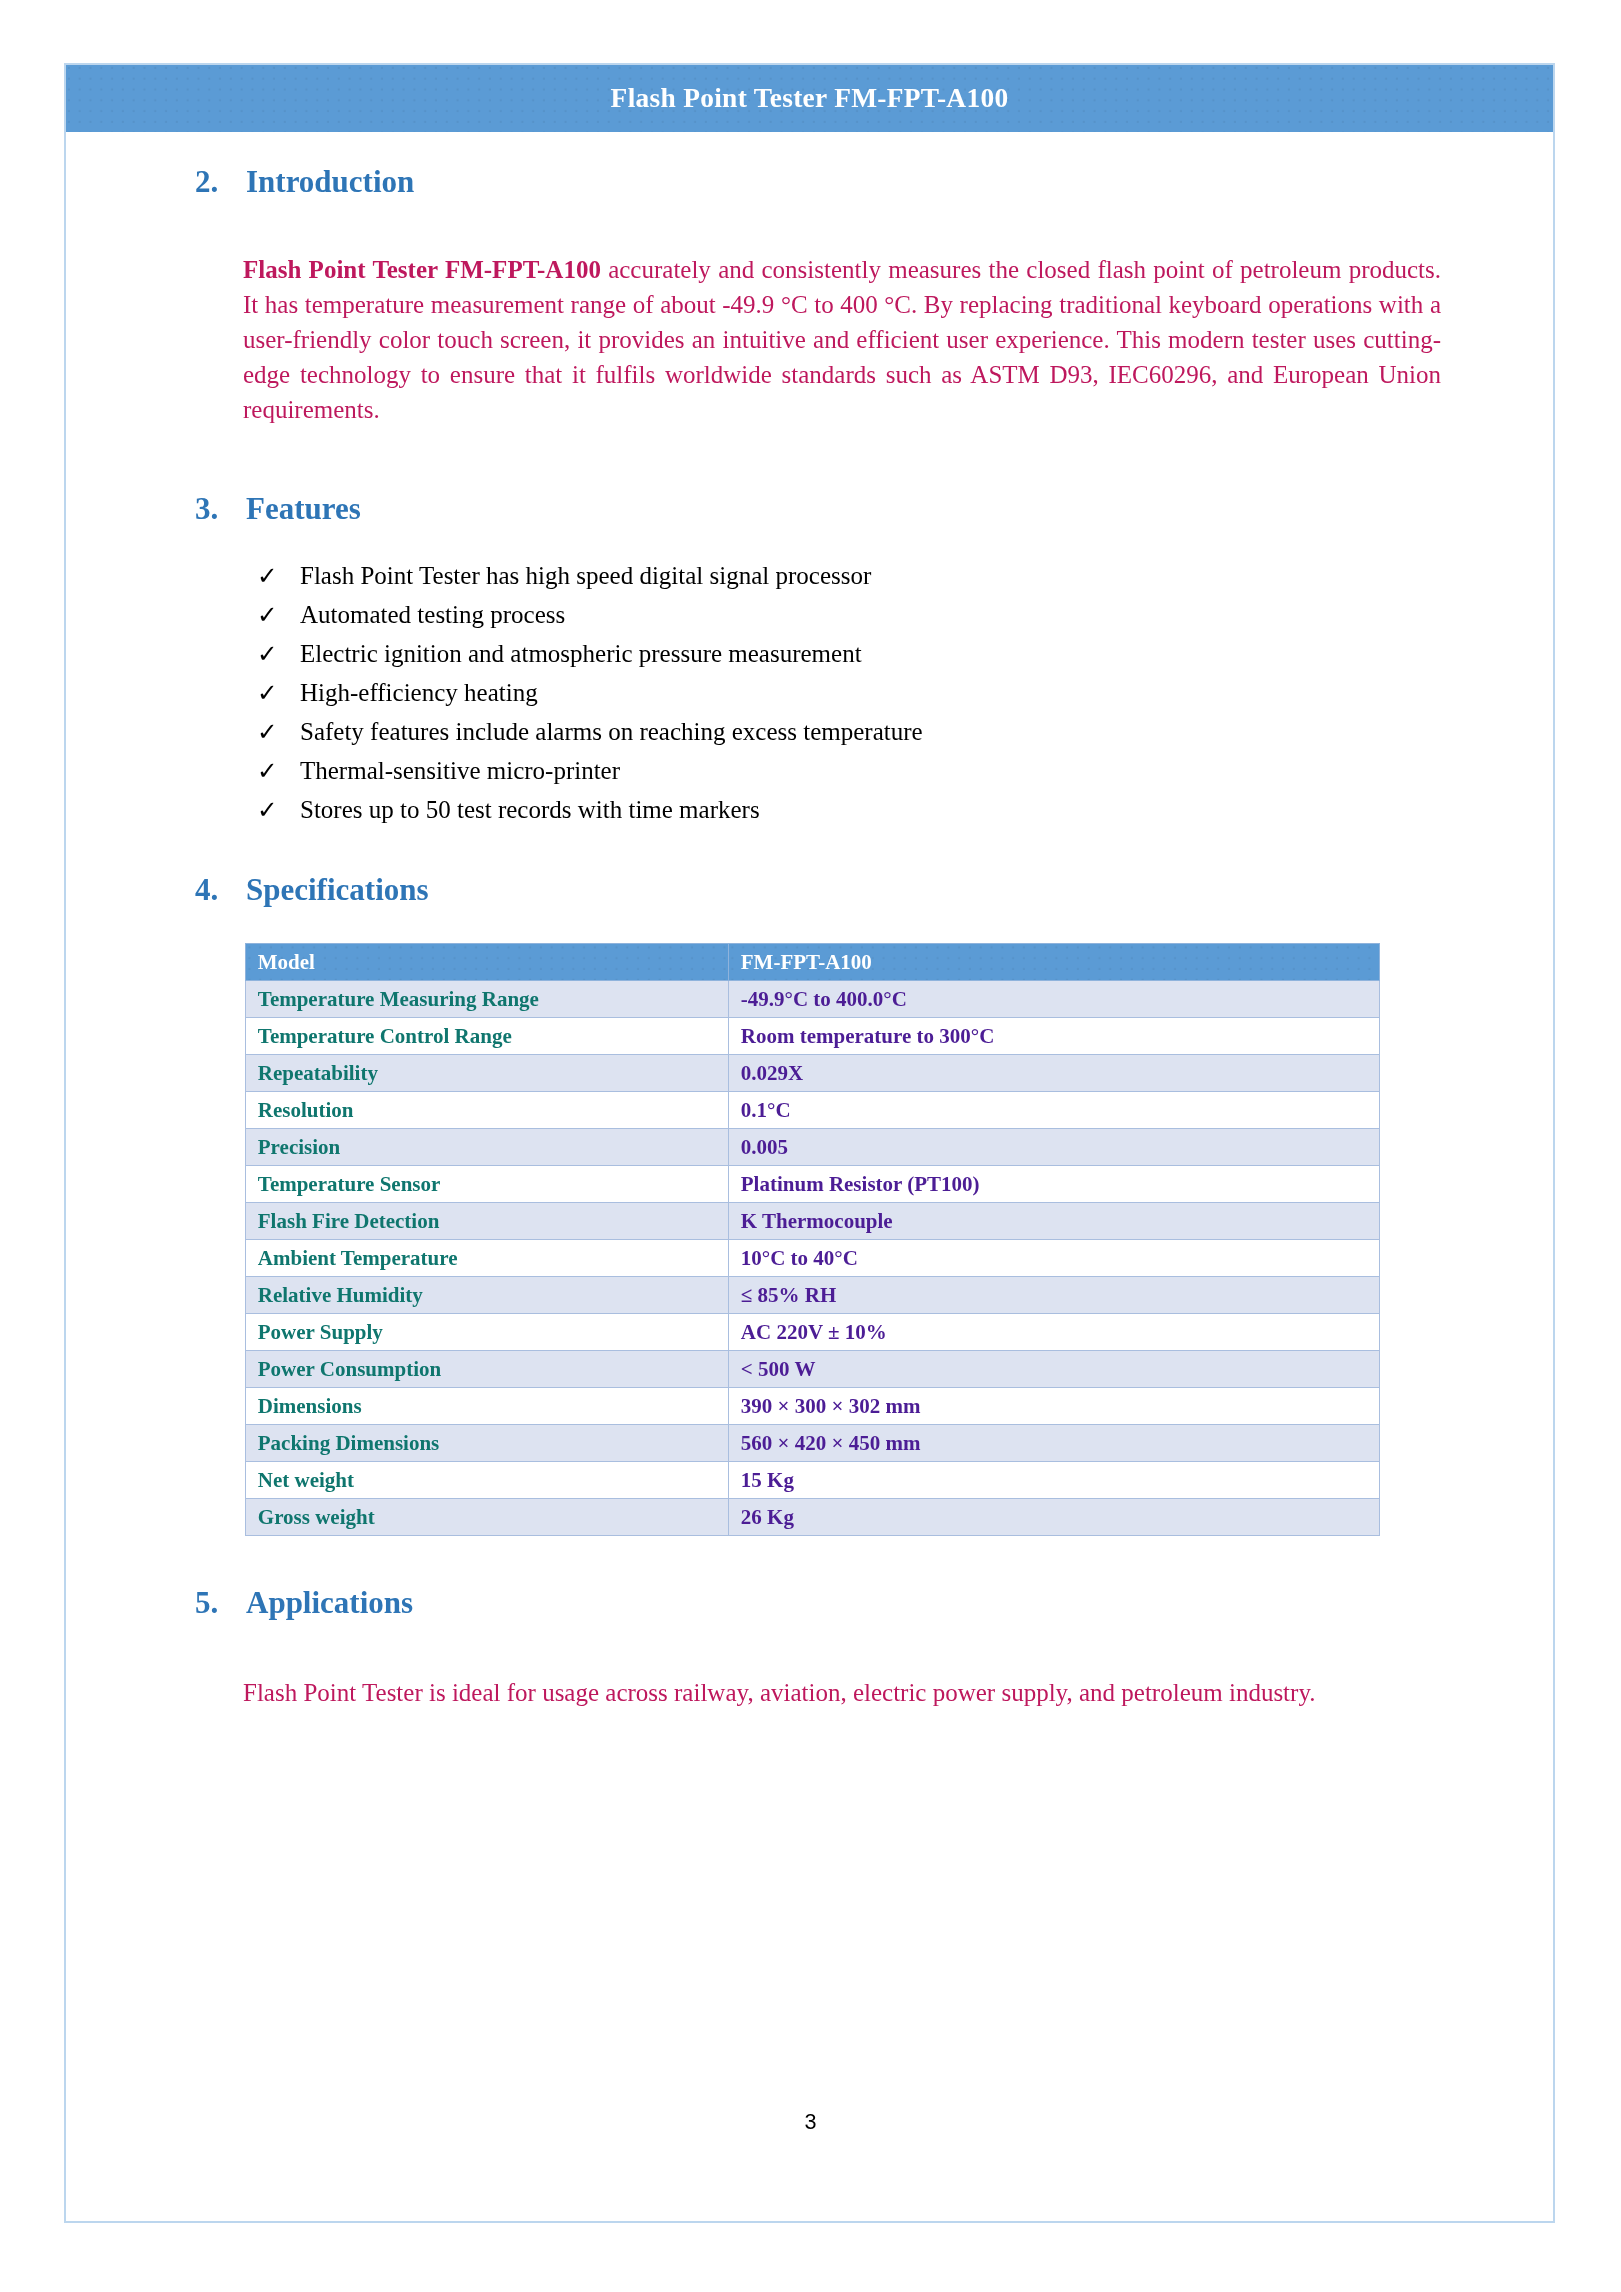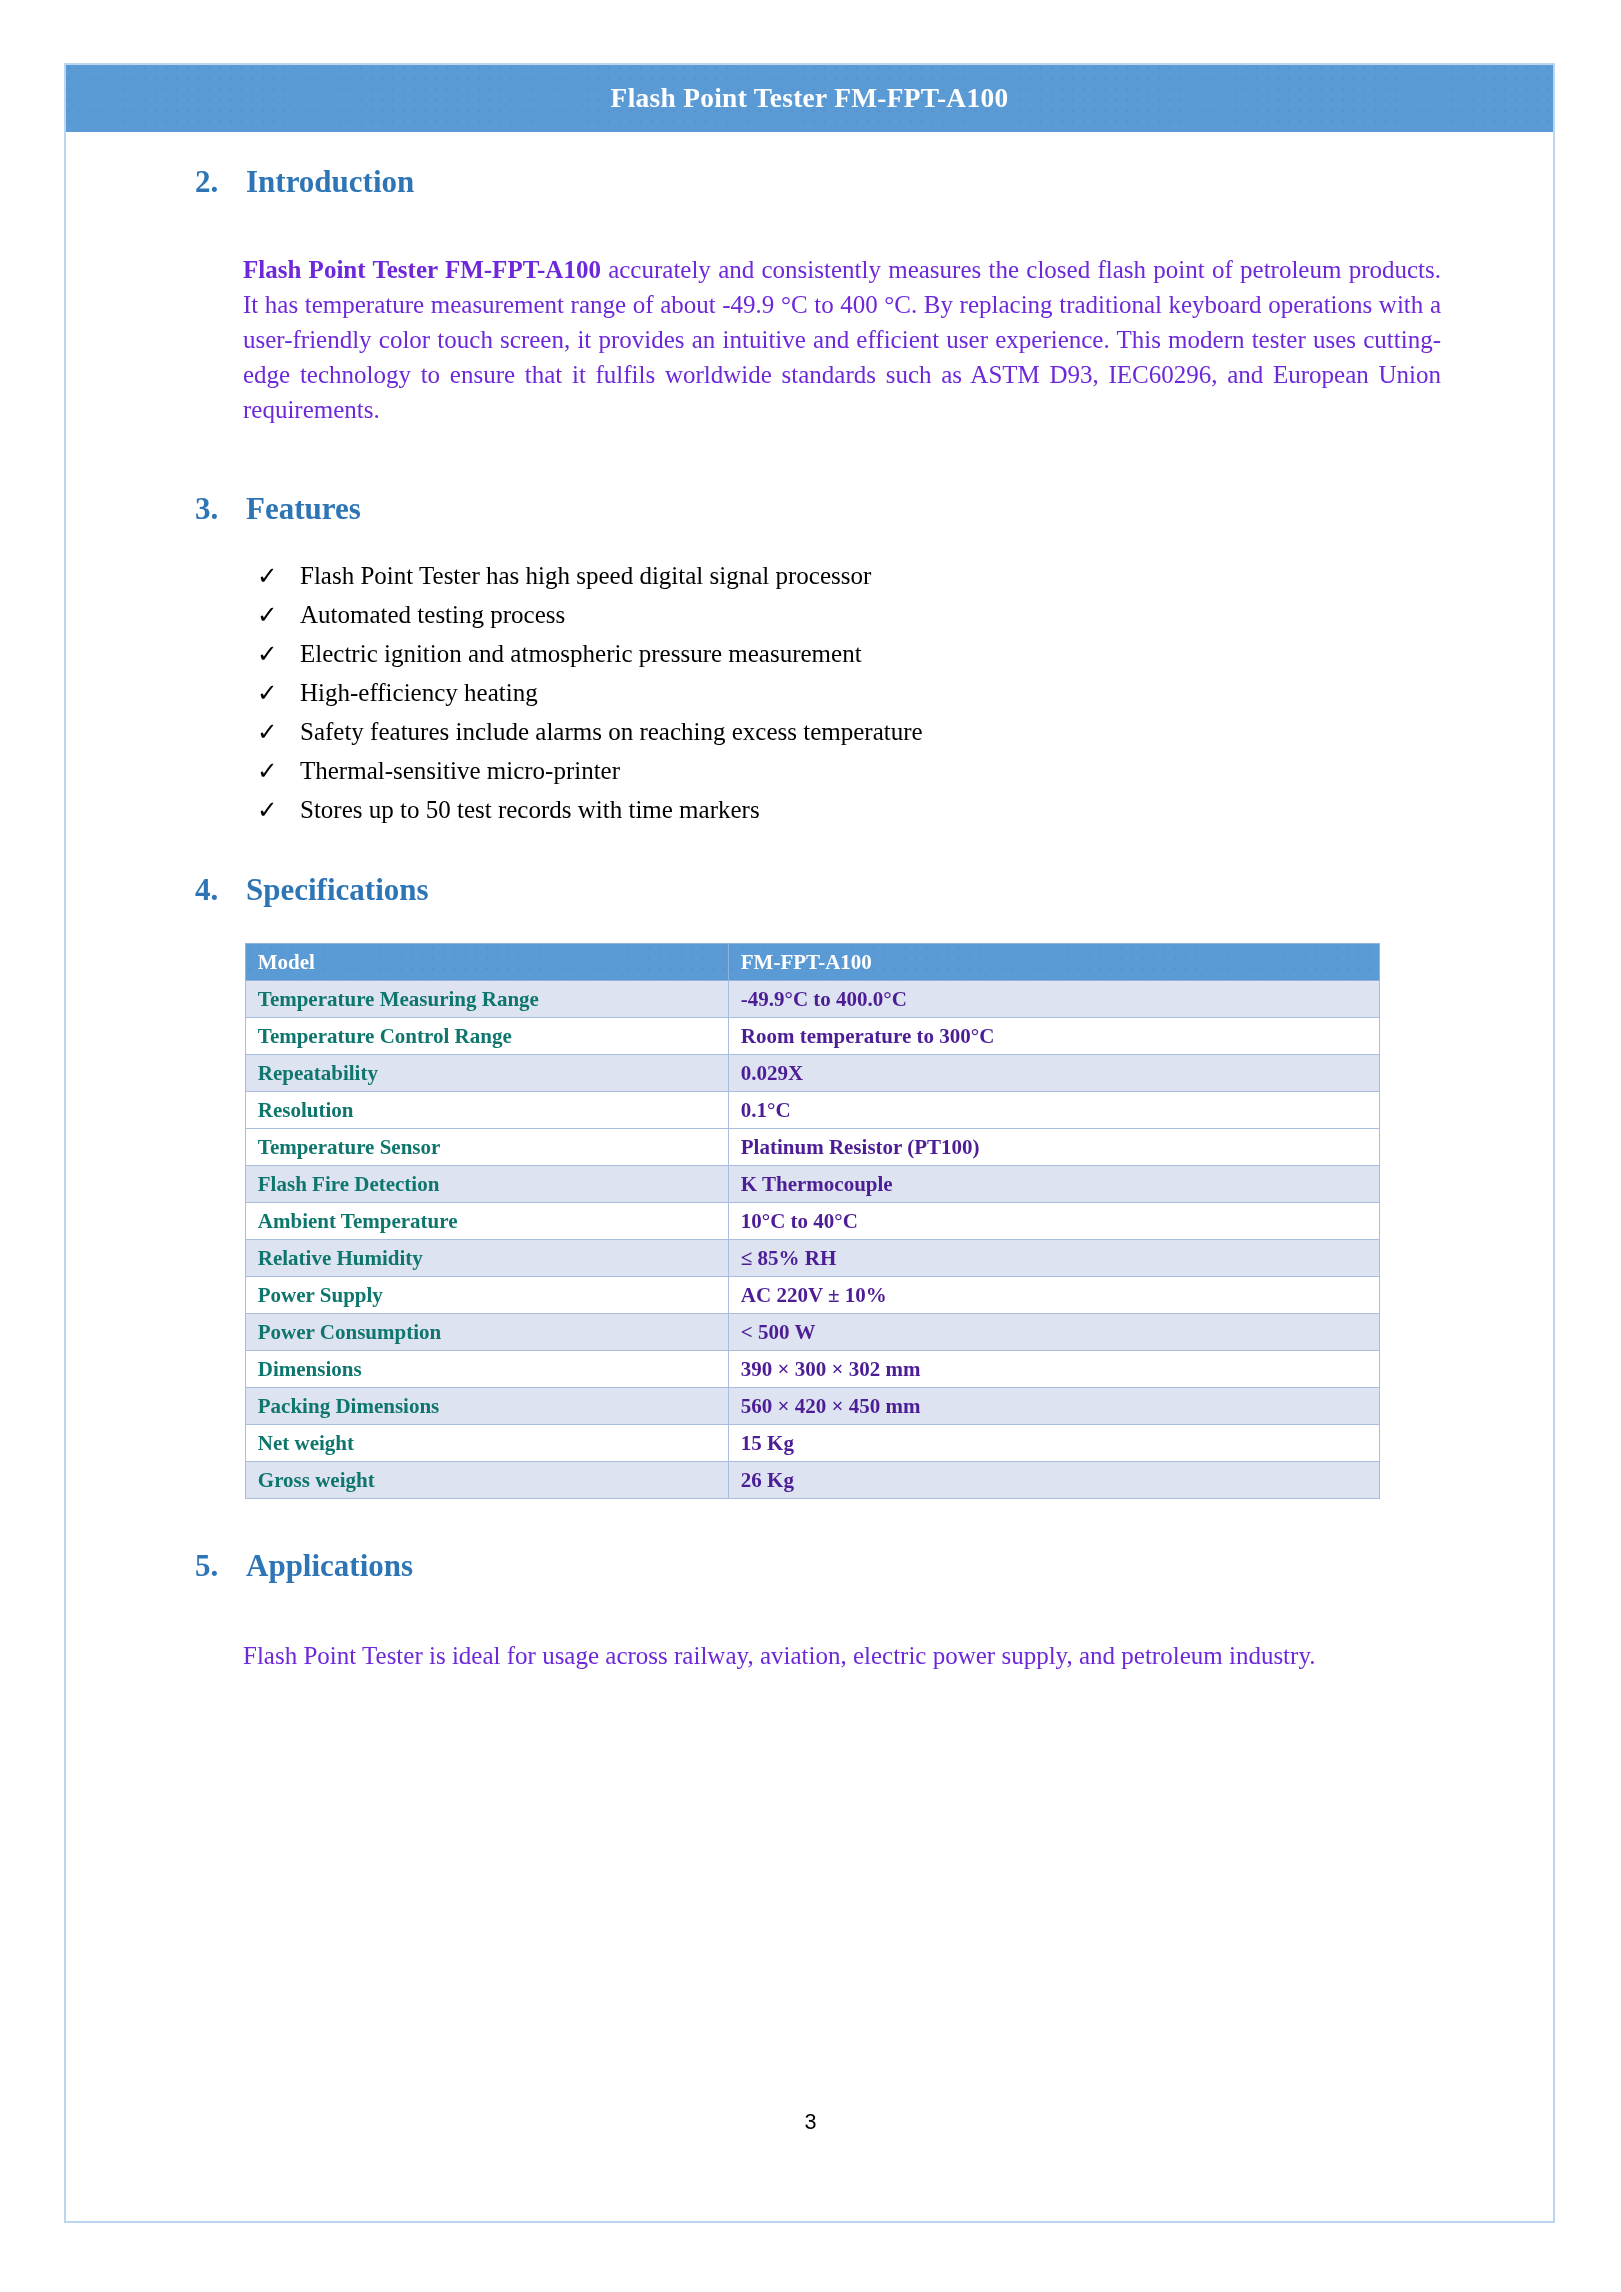--- a/index.html
+++ b/index.html
@@ -83,21 +83,21 @@
     text-align: left;
   }
   .section-title { flex: none; }
 
   .body-block {
     margin-left: 243px;
     width: 1198px;
     font-family: "Liberation Serif", serif;
     font-size: 25px;
     line-height: 35px;
-    color: #6d28d9;
+    color: #be185d;
     text-align: justify;
     text-justify: inter-word;
   }
   .body-block b { font-weight: bold; }
 
   
   ul.feature-list {
     list-style: none;
     margin: 0;
     padding: 0;
@@ -261,20 +261,24 @@
           <td class="value">Room temperature to 300°C</td>
         </tr>
         <tr class="alt">
           <td class="label">Repeatability</td>
           <td class="value">0.029X</td>
         </tr>
         <tr class="plain">
           <td class="label">Resolution</td>
           <td class="value">0.1°C</td>
         </tr>
+        <tr class="alt">
+          <td class="label">Precision</td>
+          <td class="value">0.005</td>
+        </tr>
         <tr class="plain">
           <td class="label">Temperature Sensor</td>
           <td class="value">Platinum Resistor (PT100)</td>
         </tr>
         <tr class="alt">
           <td class="label">Flash Fire Detection</td>
           <td class="value">K Thermocouple</td>
         </tr>
         <tr class="plain">
           <td class="label">Ambient Temperature</td>

